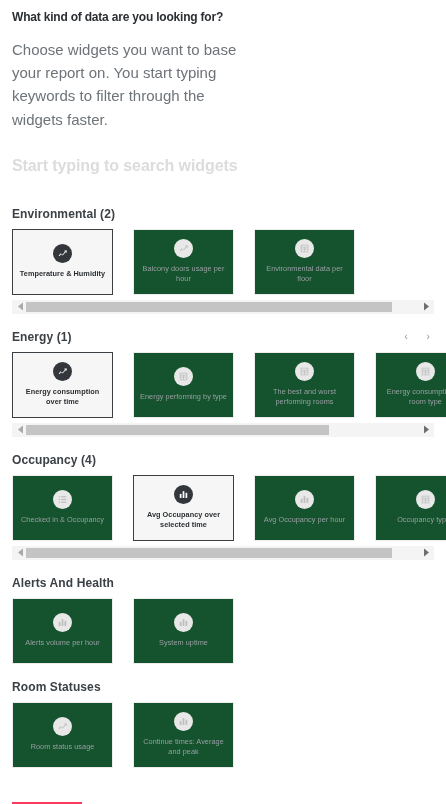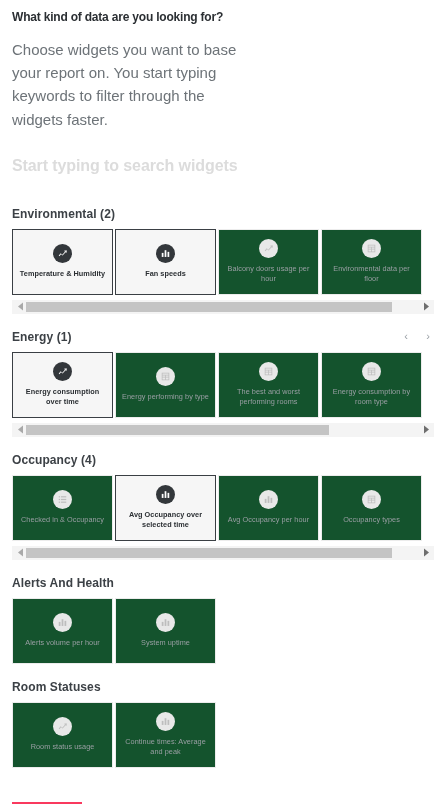--- a/index.html
+++ b/index.html
@@ -74,21 +74,21 @@
 
   
   .cards-viewport {
     position: relative;
     overflow: hidden;
     padding: 0 0 0 12px;
     margin-top: 6px;
   }
   .cards-track {
     display: flex;
-    gap: 2px;
+    gap: 20px;
   }
   .card {
     flex: 0 0 101px;
     width: 101px;
     height: 66px;
     background: #14532d;
     border: 1px solid #ececec;
     display: flex;
     flex-direction: column;
     align-items: center;
@@ -191,30 +191,20 @@
             <div class="card selected">
               <div class="card-icon">
                 <svg width="9" height="9" viewBox="0 0 12 12">
                   <path class="ic" d="M1 8.6l2.6-2.9 2.1 1.8L10.2 2.6l.9.8-5 5.4-2.1-1.8L1.9 9.5z"></path>
                   <path class="ic" d="M8.4 2.1h3v1.1h-3z"></path>
                   <path class="ic" d="M10.3 2.1h1.1v3h-1.1z"></path>
                 </svg>
               </div>
               <div class="card-label">Temperature &amp; Humidity</div>
             </div>
-            <div class="card selected">
-              <div class="card-icon">
-                <svg width="9" height="9" viewBox="0 0 12 12">
-                  <rect class="ic" x="1" y="5.2" width="2.3" height="5.4"></rect>
-                  <rect class="ic" x="4.85" y="1.6" width="2.3" height="9"></rect>
-                  <rect class="ic" x="8.7" y="3.8" width="2.3" height="6.8"></rect>
-                </svg>
-              </div>
-              <div class="card-label">Fan speeds</div>
-            </div>
             <div class="card">
               <div class="card-icon">
                 <svg width="9" height="9" viewBox="0 0 12 12">
                   <path class="ic" d="M1 8.6l2.6-2.9 2.1 1.8L10.2 2.6l.9.8-5 5.4-2.1-1.8L1.9 9.5z"></path>
                   <path class="ic" d="M8.4 2.1h3v1.1h-3z"></path>
                   <path class="ic" d="M10.3 2.1h1.1v3h-1.1z"></path>
                 </svg>
               </div>
               <div class="card-label">Balcony doors usage per hour</div>
             </div>

